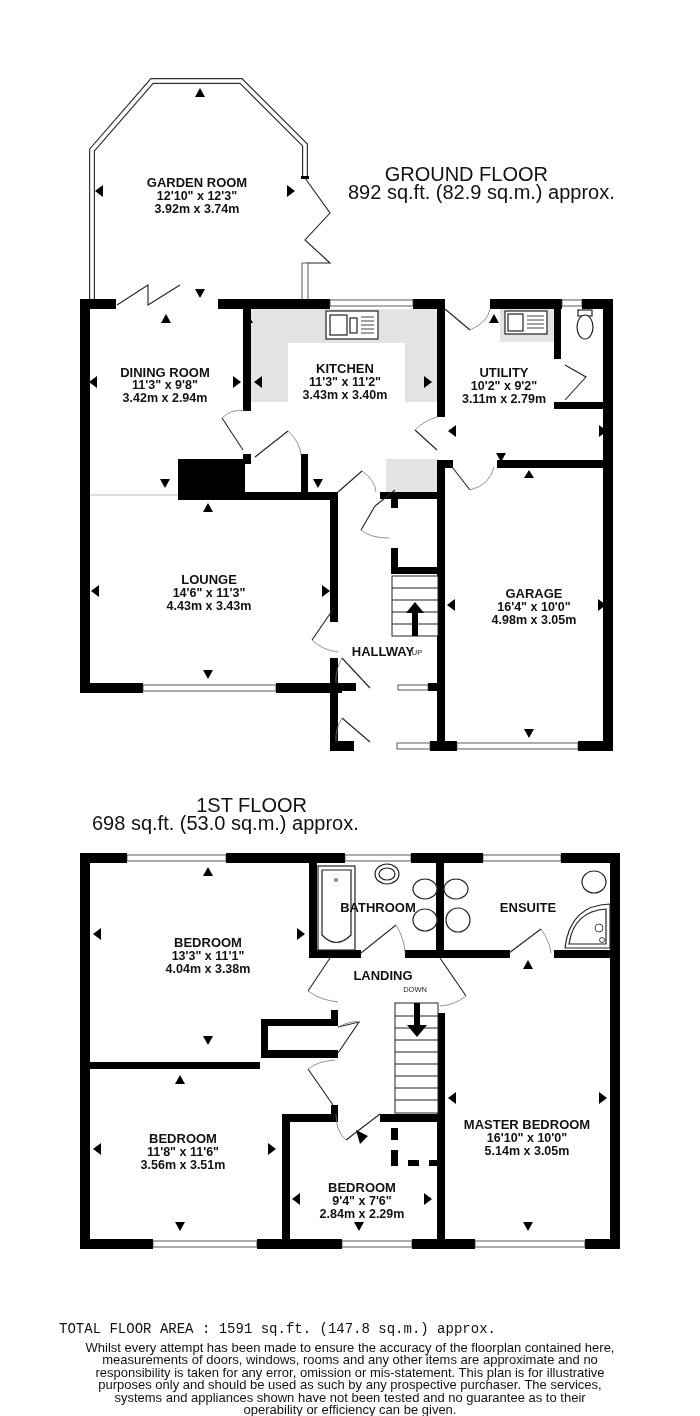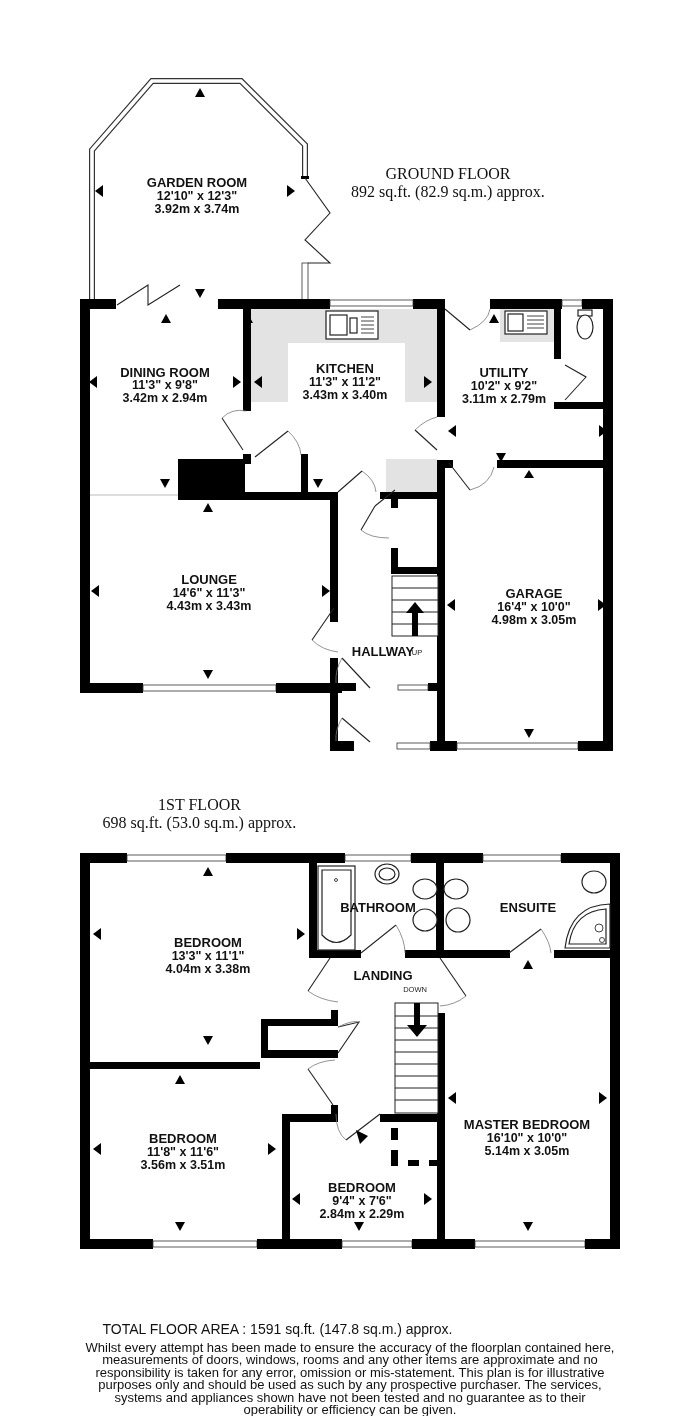--- a/index.html
+++ b/index.html
@@ -9,22 +9,22 @@
   .win { fill: #fff; stroke: #333; stroke-width: 0.8; }
   .fixture { fill: #e3e3e3; }
   .door { fill: none; stroke: #222; stroke-width: 1.1; }
   .arc { fill: none; stroke: #777; stroke-width: 0.8; }
   .arrow { fill: #000; }
   .stair { fill: #fff; stroke: #222; stroke-width: 1; }
   .san { fill: #fff; stroke: #222; stroke-width: 1.2; }
   .rname { font-family: "Liberation Sans", sans-serif; font-weight: bold; font-size: 13px; text-anchor: middle; fill: #111; }
   .rdim { font-family: "Liberation Sans", sans-serif; font-weight: bold; font-size: 12.5px; text-anchor: middle; fill: #111; }
   .tiny { font-family: "Liberation Sans", sans-serif; font-size: 7.5px; text-anchor: middle; fill: #222; }
-  .floor-head { position: absolute; text-align: center; font-family: Liberation Serif, serif; font-size: 16px; line-height: 18px; color: #111; white-space: nowrap; }
-  .total { position: absolute; left: 0; width: 555px; top: 1321px; text-align: center; font-family: Liberation Sans, sans-serif; font-size: 14px; color: #111; }
+  .floor-head { position: absolute; text-align: right; font-family: Liberation Sans, sans-serif; font-size: 20px; line-height: 18px; color: #111; white-space: nowrap; }
+  .total { position: absolute; left: 0; width: 555px; top: 1321px; text-align: center; font-family: Liberation Mono, monospace; font-size: 14px; color: #111; }
   .disclaimer { position: absolute; left: 85px; width: 530px; top: 1342px; text-align: center; font-family: "Liberation Sans", sans-serif; font-size: 13px; line-height: 12.4px; color: #111; }
 </style>
 </head>
 <body>
 
 <div class="floor-head" style="left:348px; top:165px; width:200px;">
   <div>GROUND FLOOR</div>
   <div>892 sq.ft. (82.9 sq.m.) approx.</div>
 </div>
 

